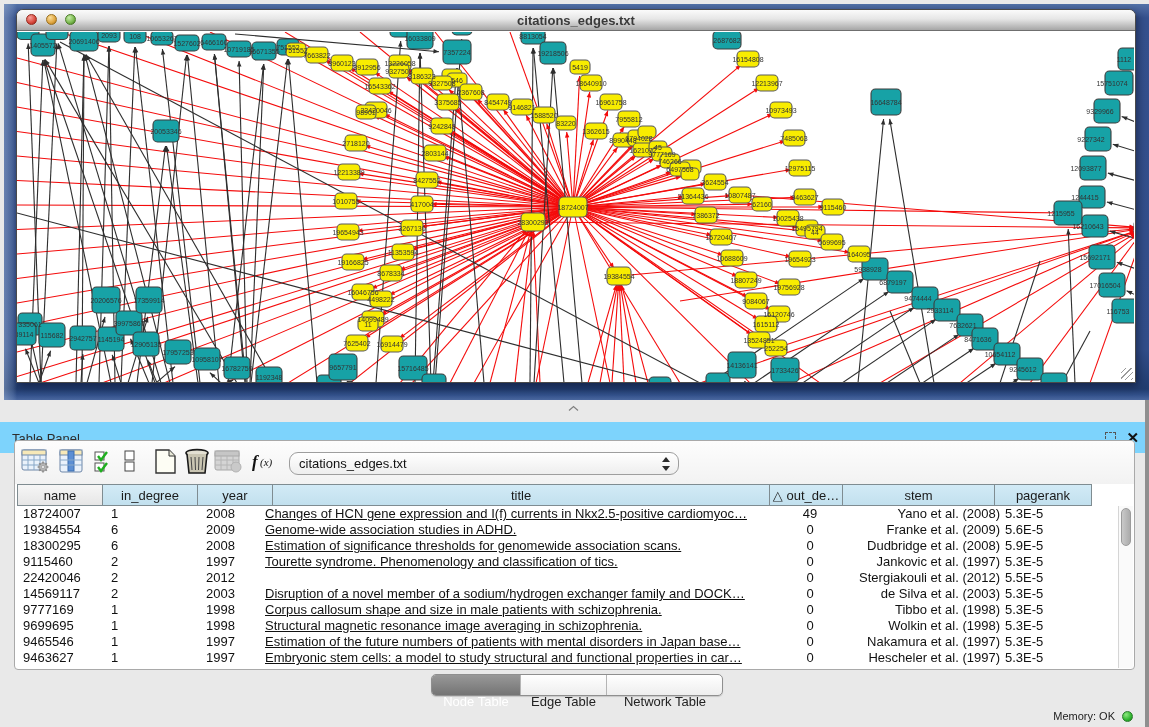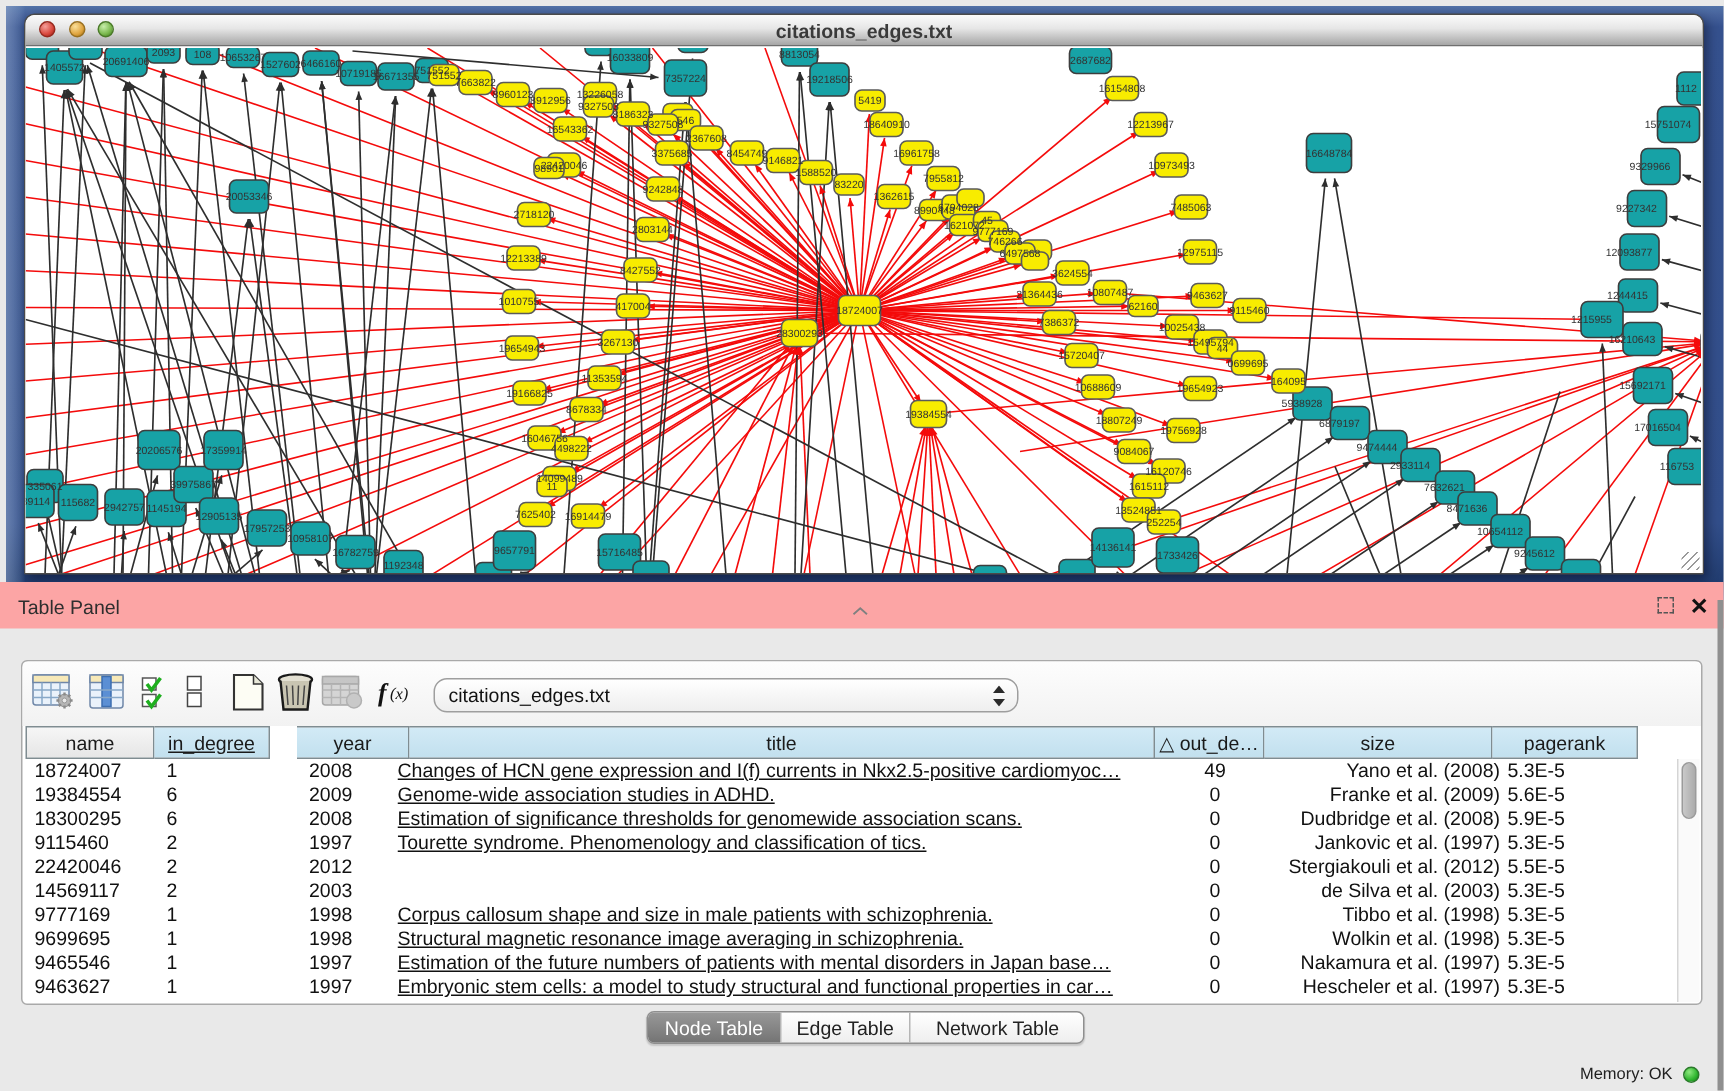--- a/index.html
+++ b/index.html
@@ -8,22 +8,22 @@
   border:1px solid #4a4a4a; border-radius:7px 7px 1px 1px; box-shadow:2px 3px 8px rgba(0,0,20,.45);
   background:#fff; }
 #titlebar { position:absolute; left:0; top:0; right:0; height:21px; border-radius:6px 6px 0 0;
   background:linear-gradient(180deg,#fbfbfb 0,#e6e6e6 45%,#c9c9c9 70%,#a6a6a6 100%);
   border-bottom:1px solid #6f6f6f; }
 #titlebar .t { position:absolute; left:0; right:0; top:3px; text-align:center; font-size:13px; font-weight:bold; color:#3a3a3a; }
 .ball { position:absolute; top:4px; width:11px; height:11px; border-radius:50%; }
 #canvas { position:absolute; left:0; top:22px; right:0; bottom:0; background:#fff; overflow:hidden; }
 #grip { position:absolute; right:2px; bottom:2px; width:12px; height:12px;
  background:repeating-linear-gradient(135deg,transparent 0,transparent 3px,#9a9a9a 3px,#9a9a9a 4px); }
-#tp-head { position:absolute; left:0; top:388px; width:1149px; height:31px;
-  background:#fca5a5; }
+#tp-head { position:absolute; left:0; top:422px; width:1149px; height:31px;
+  background:#7dd3fc; }
 #tp-head .t { position:absolute; left:12px; top:9px; font-size:13px; color:#2e2e2e; }
 #tp-head .x { position:absolute; right:10px; top:7px; font-size:15px; font-weight:bold; color:#111; }
 #tp-head .fl { position:absolute; right:33px; top:10px; width:11px; height:11px; border:1px dashed #555; }
 #panel { position:absolute; left:14px; top:440px; width:1121px; height:230px; background:#fff;
   border:1px solid #a9a9a9; border-radius:4px; }
 #toolbar { position:absolute; left:0; top:0; right:0; height:43px; background:linear-gradient(180deg,#fdfdfd,#f2f2f2); border-radius:4px 4px 0 0; }
 #combo { position:absolute; left:274px; top:11px; width:390px; height:23px; background:linear-gradient(180deg,#ffffff,#eeeeee);
   border:1px solid #9e9e9e; border-radius:9px; font-size:13px; color:#111; padding:3px 0 0 9px; }
 #thead { position:absolute; left:2px; top:43px; right:2px; height:22px; }
 #thead .hc { position:absolute; top:0; height:22px; background:linear-gradient(180deg,#d2eaf6,#c2e0ee); border:1px solid #7f8c91; border-left:none;
@@ -32,21 +32,21 @@
 #tbody { position:absolute; left:2px; top:65px; right:16px; height:160px; overflow:hidden; font-size:13px; color:#111; }
 .tr { position:relative; height:16px; white-space:nowrap; }
 .c { position:absolute; top:0; height:16px; overflow:hidden; }
 .c0 { left:6px; width:95px; } .c1 { left:94px; width:90px; } .c2 { left:189px; width:70px; }
 .c3 { left:248px; width:492px;text-decoration:underline; } .c4 { left:759px; width:68px;text-align:center; } .c5 { left:835px; width:148px;text-align:right; }
 .c6 { left:988px; width:100px; }
 #vsb { position:absolute; right:1px; top:65px; width:15px; height:162px; background:#fafafa; border-left:1px solid #d5d5d5; }
 #vsb .th { position:absolute; left:2px; top:2px; width:10px; height:38px; border-radius:5px; background:linear-gradient(90deg,#c9c9c9,#ababab); border:1px solid #9b9b9b; }
 #tabs { position:absolute; left:431px; top:674px; width:292px; height:22px; border:1px solid #8f8f8f; border-radius:5px;
   background:linear-gradient(180deg,#ffffff,#eeeeee); box-shadow:0 1px 1px rgba(0,0,0,.15); font-size:13px; }
-#tabs .seg { position:absolute; top:0; height:20px; text-align:center; padding-top:3px; color:#222; }
+#tabs .seg { position:absolute; top:0; height:20px; text-align:center; padding-top:19px; color:#222; }
 #tabs .sel { background:linear-gradient(180deg,#989898,#747474); color:#fff; border-radius:4px 0 0 4px; }
 #mem { position:absolute; right:34px; top:710px; font-size:11px; color:#222; }
 #memdot { position:absolute; left:1122px; top:711px; width:11px; height:11px; border-radius:50%;
   background:radial-gradient(circle at 35% 30%, #8ee87f, #2fb52f 60%, #157a15); border:1px solid #2a7a2a; }
 #lstrip { position:absolute; left:0; top:0; width:4px; height:400px; background:#e9e9e9; }
 #tstrip { position:absolute; left:0; top:0; width:1149px; height:4px; background:#e9e9e9; }
 #divgrip { position:absolute; left:567px; top:398px; width:14px; height:7px; }
 </style></head>
 <body>
 <div id="mdi"></div>
@@ -816,25 +816,25 @@
     </svg>
     <div id="combo">citations_edges.txt
       <svg style="position:absolute;right:7px;top:4px" width="9" height="14">
         <polygon points="4,0 8,5 0,5" fill="#2a2a2a"></polygon>
           <polygon points="4,14 8,9 0,9" fill="#2a2a2a"></polygon>
       </svg>
     </div>
   </div>
   <div id="thead">
     <div class="hc hc0" style="left:0; width:86px;">name</div>
-    <div class="hc" style="left:86px; width:77px;text-decoration:underline;">in_degree</div>
+    <div class="hc" style="left:86px; width:95px;">in_degree</div>
     <div class="hc" style="left:181px; width:75px;">year</div>
     <div class="hc" style="left:256px; width:497px;">title</div>
     <div class="hc" style="left:753px; width:73px;">△ out_de…</div>
-    <div class="hc" style="left:826px; width:152px;">size</div>
+    <div class="hc" style="left:826px; width:152px;">stem</div>
     <div class="hc" style="left:978px; width:97px;">pagerank</div>
   </div>
   <div id="tbody">
       <div class="tr">
         <div class="c c0">18724007</div>
         <div class="c c1">1</div>
         <div class="c c2">2008</div>
         <div class="c c3">Changes of HCN gene expression and I(f) currents in Nkx2.5-positive cardiomyoc…</div>
         <div class="c c4">49</div>
         <div class="c c5">Yano et al. (2008)</div>
@@ -872,20 +872,21 @@
         <div class="c c1">2</div>
         <div class="c c2">2012</div>
         <div class="c c4">0</div>
         <div class="c c5">Stergiakouli et al. (2012)</div>
         <div class="c c6">5.5E-5</div>
       </div>
       <div class="tr">
         <div class="c c0">14569117</div>
         <div class="c c1">2</div>
         <div class="c c2">2003</div>
+        <div class="c c3">Disruption of a novel member of a sodium/hydrogen exchanger family and DOCK…</div>
         <div class="c c4">0</div>
         <div class="c c5">de Silva et al. (2003)</div>
         <div class="c c6">5.3E-5</div>
       </div>
       <div class="tr">
         <div class="c c0">9777169</div>
         <div class="c c1">1</div>
         <div class="c c2">1998</div>
         <div class="c c3">Corpus callosum shape and size in male patients with schizophrenia.</div>
         <div class="c c4">0</div>

